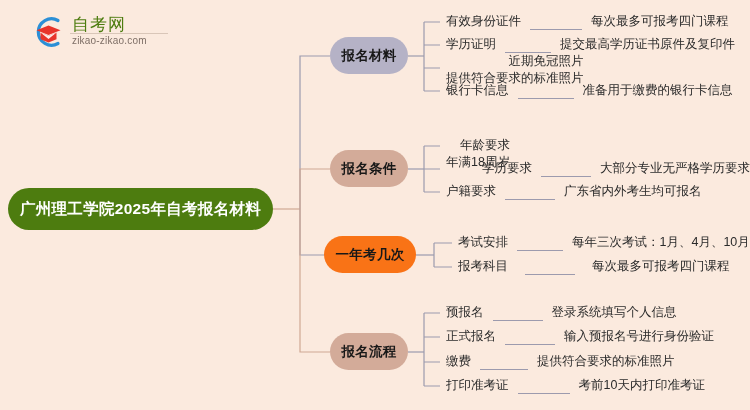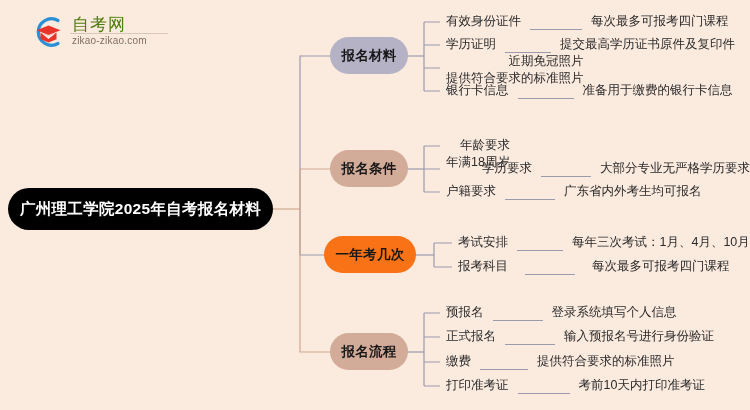--- a/index.html
+++ b/index.html
@@ -76,21 +76,21 @@
     <path d="M408 169 H424" fill="none" stroke="#9c9aad" stroke-width="1.2"></path>
     <path d="M424 146 V192 M424 146 H440 M424 169 H440 M424 192 H440" fill="none" stroke="#9c9aad" stroke-width="1.2"></path>
 
     <path d="M416 255 H434" fill="none" stroke="#9c9aad" stroke-width="1.2"></path>
     <path d="M434 243 V267 M434 243 H452 M434 267 H452" fill="none" stroke="#9c9aad" stroke-width="1.2"></path>
 
     <path d="M408 352 H424" fill="none" stroke="#9c9aad" stroke-width="1.2"></path>
     <path d="M424 313 V386 M424 313 H440 M424 337 H440 M424 362 H440 M424 386 H440" fill="none" stroke="#9c9aad" stroke-width="1.2"></path>
   </svg>
 
-  <div class="root" style="background: #000000;">
+  <div class="root" style="background: #4d7c0f;">
     <span>广州理工学院2025年自考报名材料</span>
   </div>
 
   <div class="branch" id="b1" style="left: 330px; top: 150px; background: rgb(211, 171, 153);">
     <span>报名条件</span>
   </div>
   <div class="branch" id="b0" style="left: 330px; top: 37px; background: rgb(181, 178, 198);">
     <span>报名材料</span>
   </div>
   <div class="branch wide" id="b2" style="left: 324px; top: 236px; background: #f97316;">

